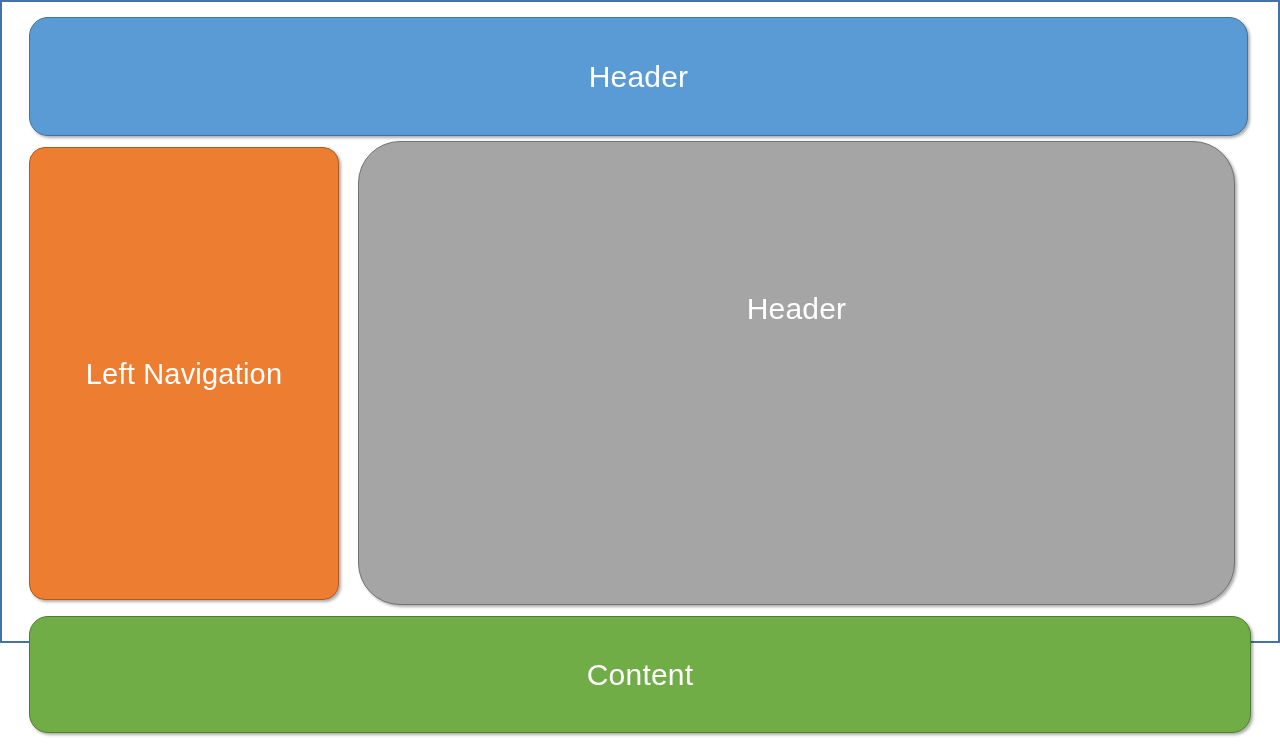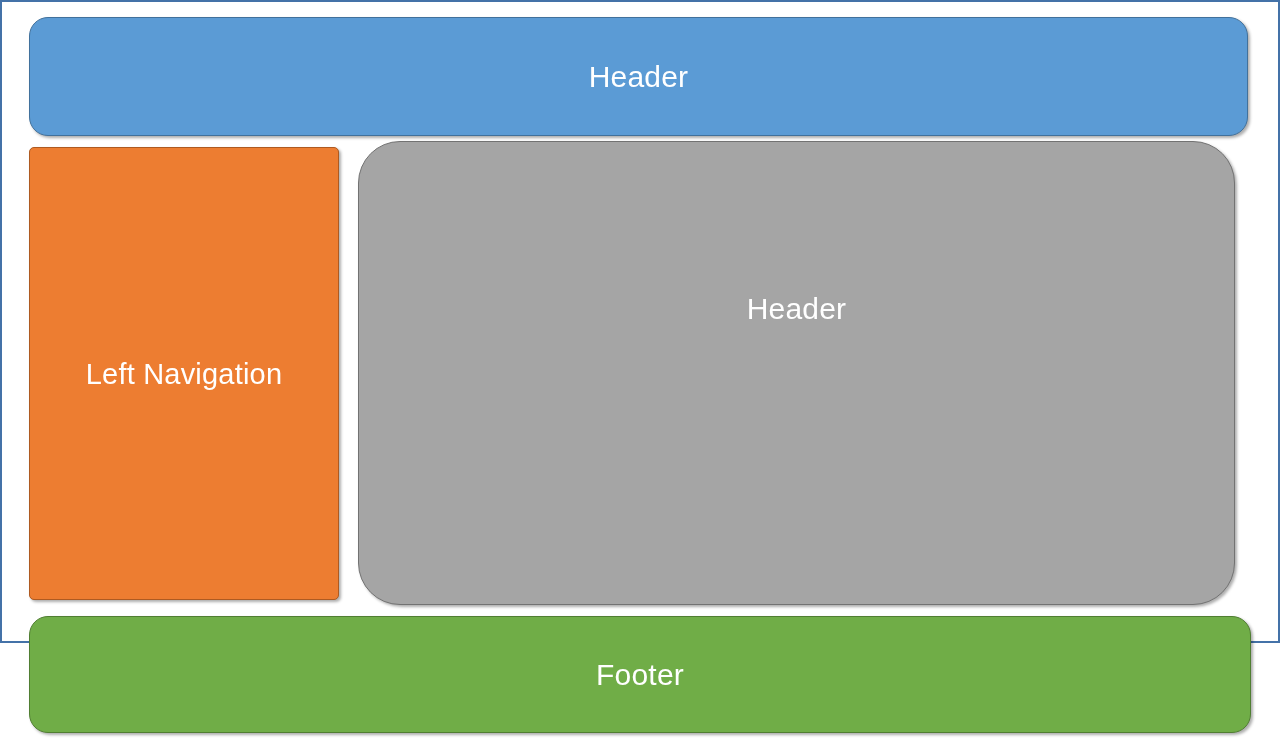--- a/index.html
+++ b/index.html
@@ -57,21 +57,21 @@
   }
 
   
   #block-left-navigation {
     left: 27px;
     top: 145px;
     width: 310px;
     height: 453px;
     background: #ed7d31;
     border: 1px solid #ae5a21;
-    border-radius: 5px;
+    border-radius: 16px;
     box-shadow: 2px 2px 3px rgba(0, 0, 0, 0.32);
     font-size: 29px;
   }
   
   #block-left-navigation .block-label {
     position: relative;
     top: 1px;
   }
 
   
@@ -116,16 +116,16 @@
 
   <div class="block" id="block-left-navigation">
     <span class="block-label">Left Navigation</span>
   </div>
 
   <div class="block" id="block-content">
     <span class="block-label">Header</span>
   </div>
 
   <div class="block" id="block-footer">
-    <span class="block-label">Footer</span>
+    <span class="block-label">Content</span>
   </div>
 
 </div>
 
 </body></html>

